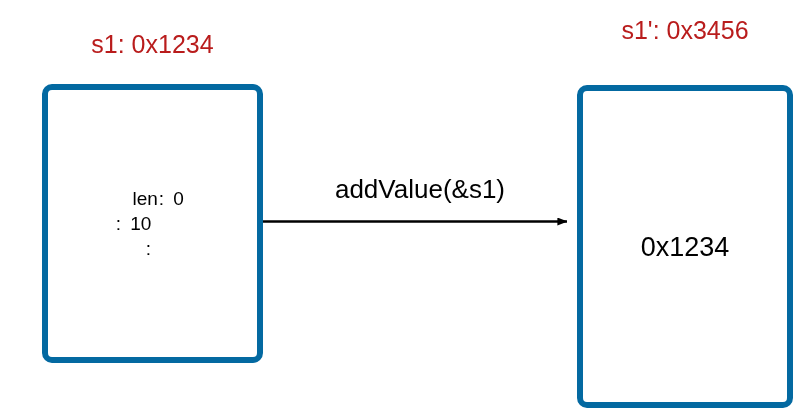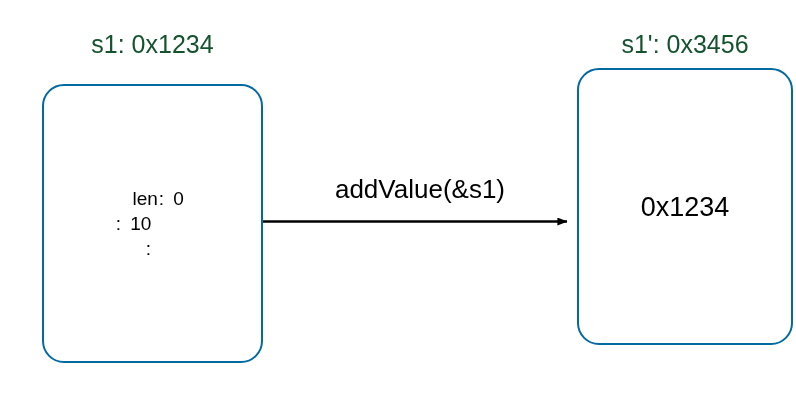--- a/index.html
+++ b/index.html
@@ -23,54 +23,54 @@
     top: 0;
     width: 796px;
     height: 420px;
   }
 
   
   .node-title {
     position: absolute;
     font-size: 25px;
     line-height: 30px;
-    color: #14532d;
+    color: #b91c1c;
     white-space: nowrap;
     text-align: center;
   }
   #title-left {
     left: 42px;
     top: 29px;
     width: 221px;
   }
   #title-right {
     left: 577px;
-    top: 29px;
+    top: 15px;
     width: 216px;
   }
 
   
   .node-box {
     position: absolute;
     box-sizing: border-box;
-    border: 2px solid #0369a1;
-    border-radius: 22px;
+    border: 6px solid #0369a1;
+    border-radius: 10px;
     background: #ffffff;
   }
   #box-left {
     left: 42px;
     top: 84px;
     width: 221px;
     height: 279px;
   }
   #box-right {
     left: 577px;
-    top: 68px;
+    top: 85px;
     width: 216px;
-    height: 277px;
+    height: 323px;
   }
 
   
   .struct-fields {
     position: absolute;
     left: 0;
     top: 0;
     width: 100%;
     height: 100%;
     display: flex;

